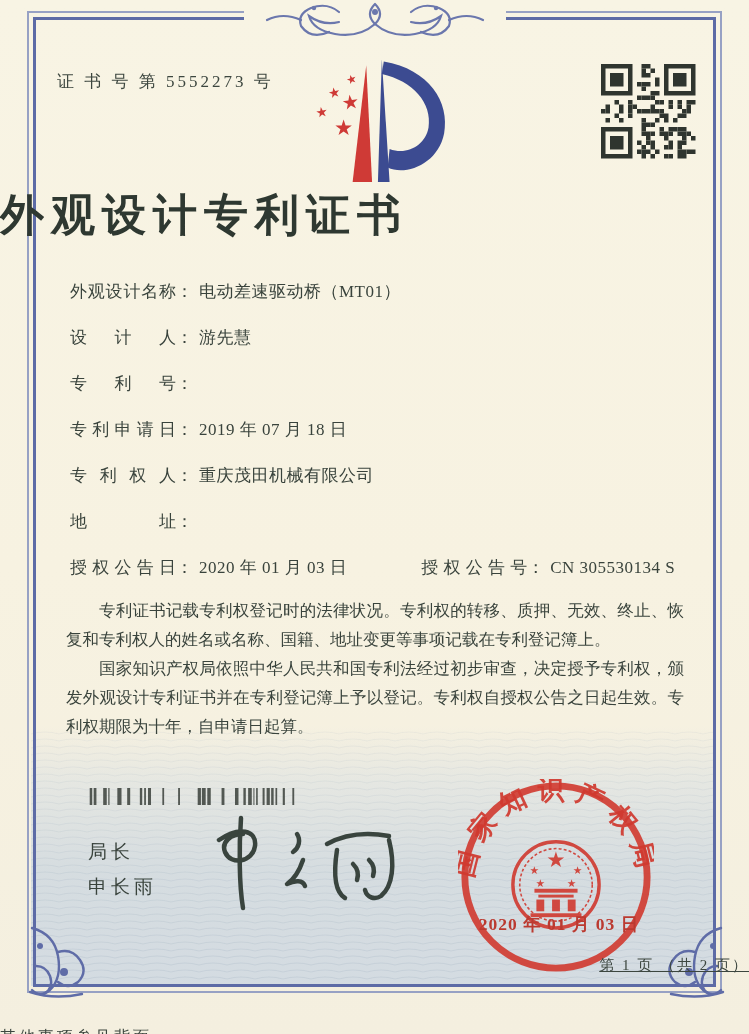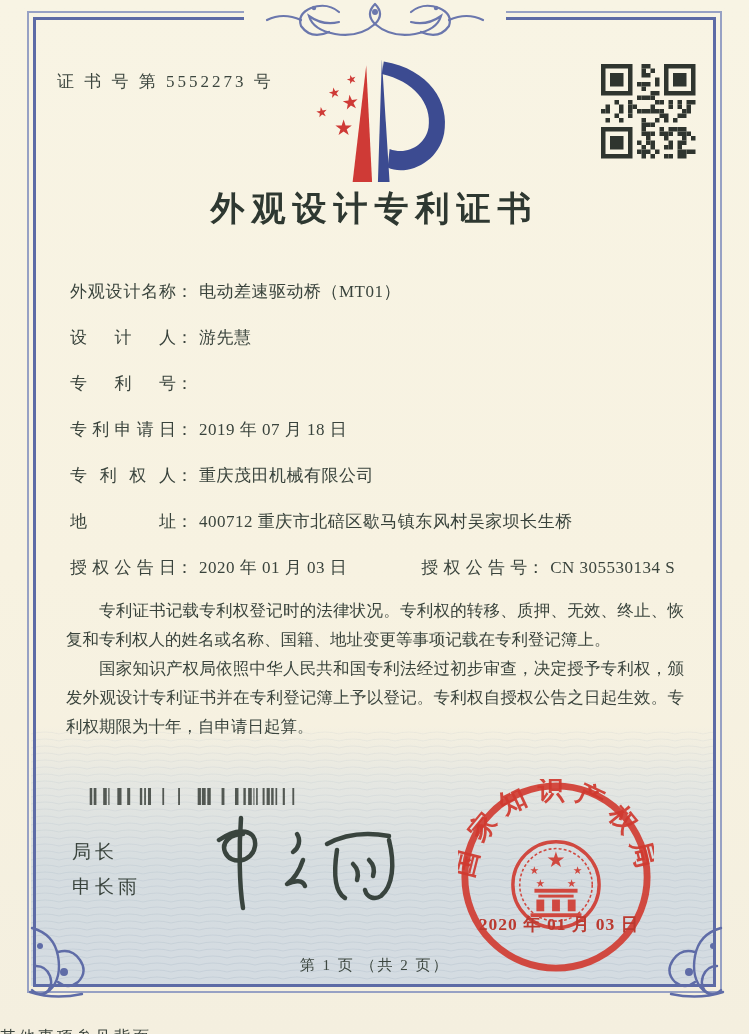--- a/index.html
+++ b/index.html
@@ -29,21 +29,21 @@
   }
   .band svg{position:absolute;left:0;top:0;}
   .cert-no{
     position:absolute;left:57px;top:70px;
     font-size:17px;color:#3c463f;letter-spacing:3px;
   }
   .logo{position:absolute;left:297px;top:40px;}
   .qr{position:absolute;left:601px;top:64px;}
   .title{
     position:absolute;left:0;top:186px;width:749px;
-    text-align:center;font-size:34px;font-weight:700;color:#2e3831;
+    text-align:left;font-size:44px;font-weight:700;color:#2e3831;
     letter-spacing:7px;
   }
   .fields{position:absolute;left:70px;top:280px;width:620px;}
   .field-row{
     display:flex;align-items:baseline;
     font-size:17px;color:#39433c;height:46px;
   }
   .field-row.grant{height:auto;}
   .f-label{
     display:inline-block;width:106px;
@@ -53,34 +53,34 @@
   .f-value{letter-spacing:.5px;}
   .grant-pair2{margin-left:74px;display:flex;align-items:baseline;}
   .body-text{
     position:absolute;left:66px;top:596px;width:618px;
     font-size:16.5px;line-height:29px;color:#39433c;
     text-align:justify;
   }
   .body-text p{margin:0;text-indent:2em;}
   .barcode{position:absolute;left:85px;top:788px;}
   .director{
-    position:absolute;left:72px;top:834px;
+    position:absolute;left:88px;top:834px;
     font-size:19px;color:#39433c;letter-spacing:4px;line-height:35px;
     font-family:"Liberation Sans","DejaVu Sans",sans-serif;
   }
   .signature{position:absolute;left:205px;top:806px;}
   .seal{position:absolute;left:458px;top:779px;}
   .seal-date{
     position:absolute;left:464px;top:912px;width:190px;
     font-size:17.5px;color:#bb3a30;letter-spacing:1px;text-align:center;
     font-weight:700;
   }
   .page-no{
-    position:absolute;left:0;top:956px;width:749px;text-align:center;
-    font-size:15px;color:#3c463f;letter-spacing:2px;
+    position:absolute;left:0;top:956px;width:749px;text-align:right;
+    font-size:15px;color:#3c463f;letter-spacing:2px;text-decoration:underline;
   }
   .back-note{
     position:absolute;left:0;top:1027px;width:749px;
     font-size:16px;color:#3c463f;letter-spacing:3px;
   }
   .ornament-top{position:absolute;left:244px;top:-2px;}
   .corner-bl{position:absolute;left:22px;top:922px;}
   .corner-br{position:absolute;left:665px;top:922px;transform:scaleX(-1);}
 </style>
 </head>
@@ -323,21 +323,20 @@
         <span class="f-value">2019 年 07 月 18 日</span>
     </div>
     <div class="field-row">
       <span class="f-label">专利权人</span>
         <span class="f-colon">：</span>
         <span class="f-value">重庆茂田机械有限公司</span>
     </div>
     <div class="field-row">
       <span class="f-label">地址</span>
         <span class="f-colon">：</span>
-        <span class="f-value">400712 重庆市北碚区歇马镇东风村吴家坝长生桥</span>
     </div>
     <div class="field-row grant">
       <span class="f-label">授权公告日</span>
         <span class="f-colon">：</span>
         <span class="f-value">2020 年 01 月 03 日</span>
       <span class="grant-pair2">
         <span class="f-label">授权公告号</span>
           <span class="f-colon">：</span>
           <span class="f-value">CN 305530134 S</span>
       </span>

